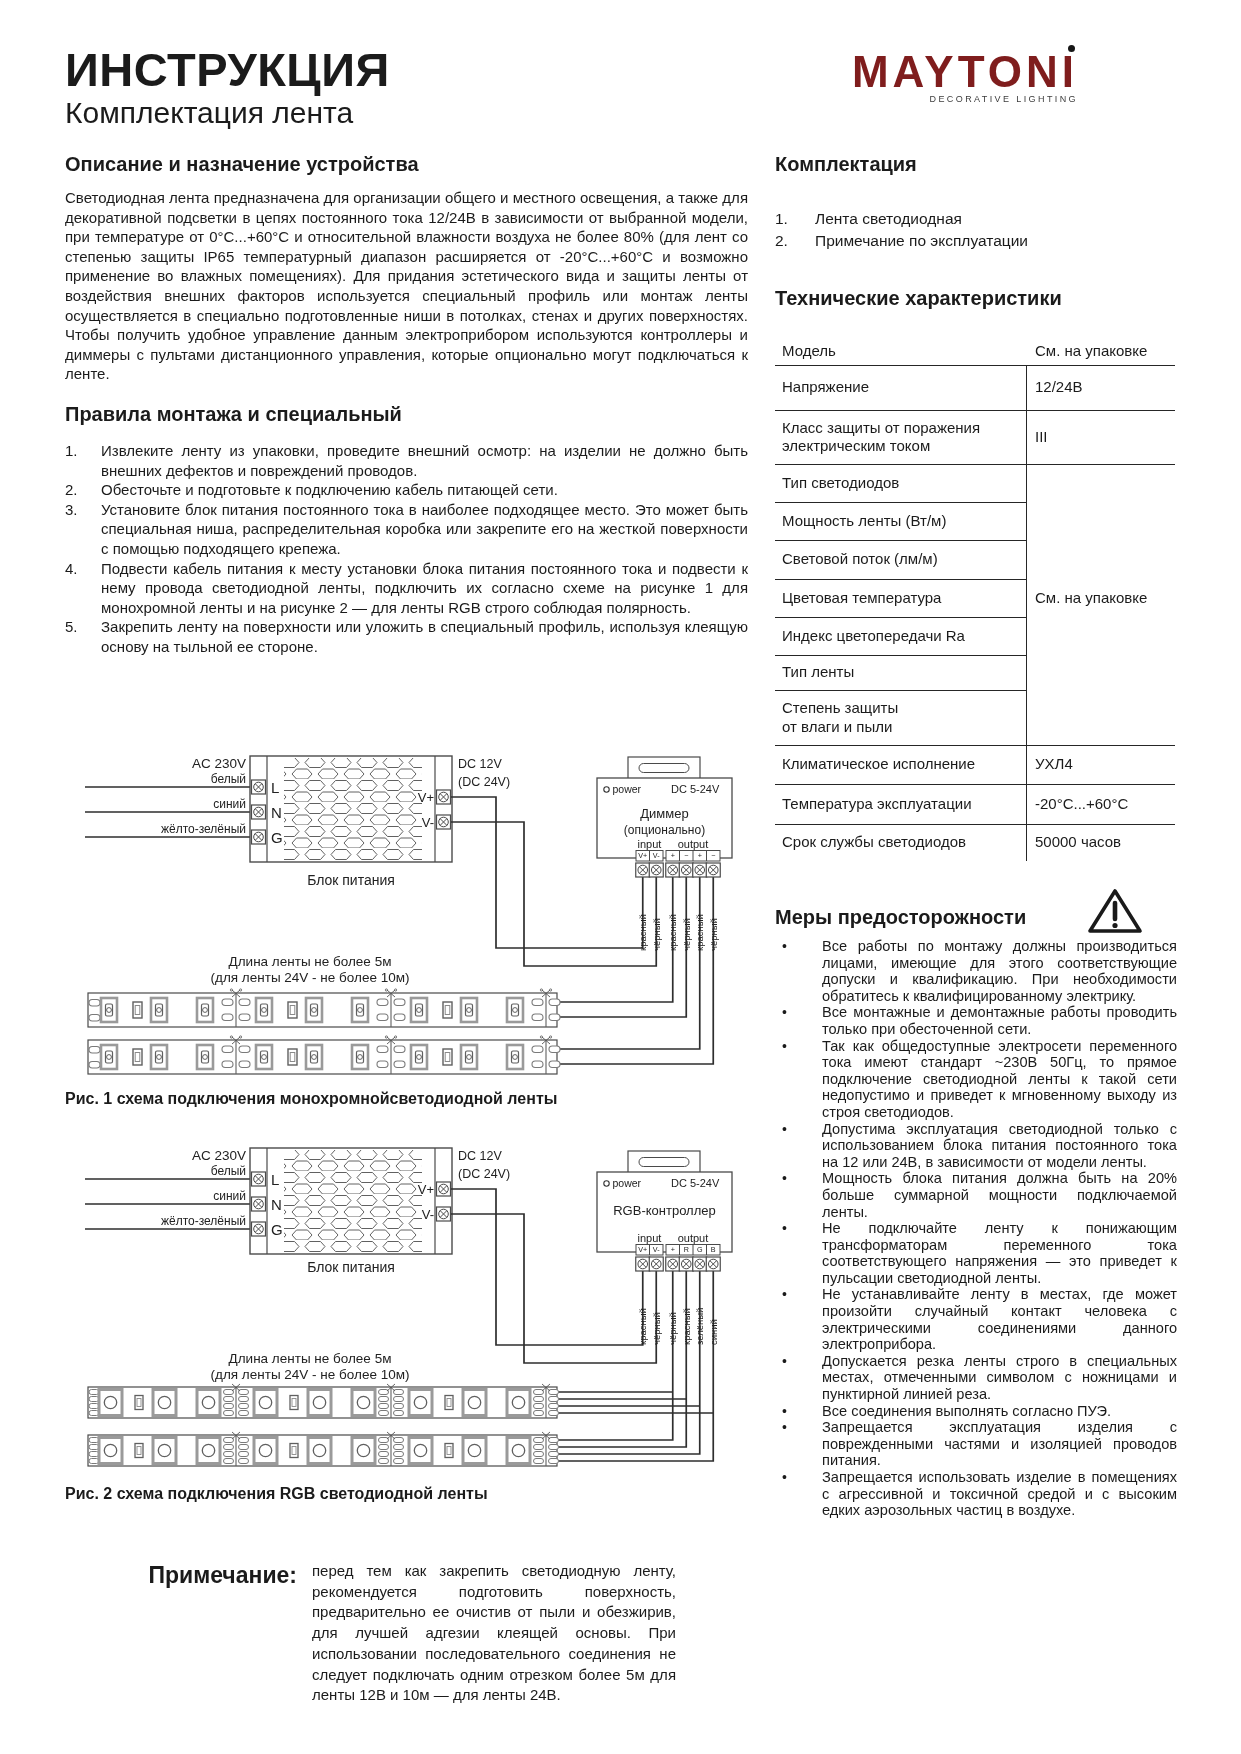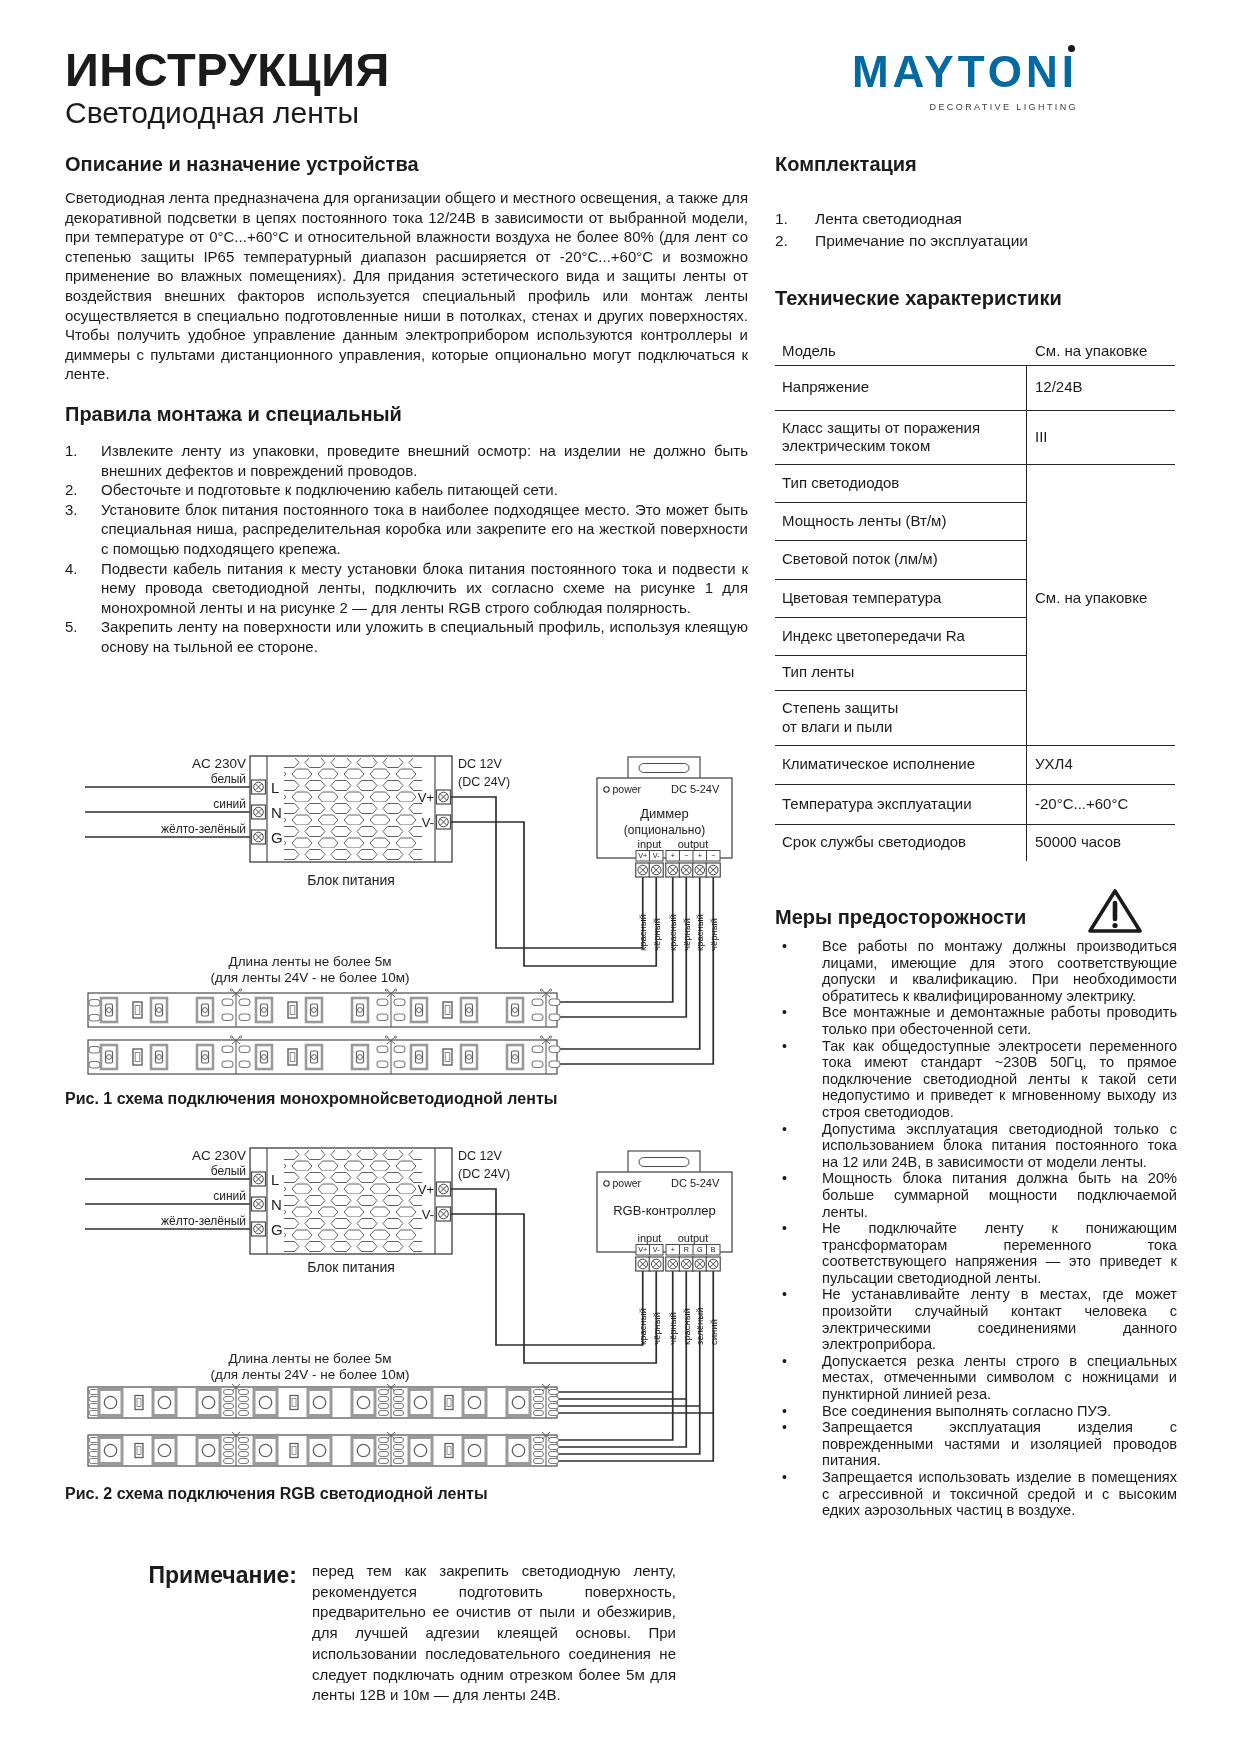--- a/index.html
+++ b/index.html
@@ -1,23 +1,23 @@
 <!DOCTYPE html>
 <html><head>
 <meta charset="utf-8">
 <style>
   html,body{margin:0;padding:0;background:#e8e8e8}
   .page{position:relative;width:1241px;height:1754px;margin:0 auto;background:#ffffff;
         font-family:"Liberation Sans",sans-serif;color:#1b1b1b;overflow:hidden}
   .abs{position:absolute}
   .h1{font-size:47px;font-weight:bold;letter-spacing:.5px}
   .sub{font-size:30px}
-  .logo{font-size:44px;font-weight:bold;letter-spacing:4px;line-height:1;position:relative;color:#0369a1}
+  .logo{font-size:44px;font-weight:bold;letter-spacing:4px;line-height:1;position:relative;color:#7f1d1d}
   .logo-dot{position:absolute;right:3px;top:-5px;width:7px;height:7px;border-radius:50%;background:#161616}
-  .tagline{font-size:9px;letter-spacing:2.4px;color:#3c3c3c;text-align:right;margin-top:8px}
+  .tagline{font-size:9px;letter-spacing:2.4px;color:#3c3c3c;text-align:right;margin-top:0}
   .sec-h{font-size:20px;font-weight:bold}
   .body-text{font-size:15px;line-height:19.6px;text-align:justify}
   .num-row{display:flex}
   .num-n{flex:none;width:36px}
   .num-t{flex:1;text-align:justify}
   .caption{font-size:16px;font-weight:bold;white-space:nowrap}
   .note-label{font-size:23px;font-weight:bold;text-align:right}
   .note-text{font-size:15px;line-height:20.7px;text-align:justify}
   .pkg-row{display:flex;font-size:15.5px;line-height:21.5px}
   .pkg-n{flex:none;width:40px}
@@ -34,21 +34,21 @@
   .safe-t{flex:1;text-align:justify}
   svg.fig{position:absolute}
   svg text{fill:#222222;font-family:"Liberation Sans",sans-serif}
 </style>
 </head>
 <body>
 
 <div class="page">
 
   <div class="abs h1" style="left:65px;top:42px">ИНСТРУКЦИЯ</div>
-  <div class="abs sub" style="left:65px;top:96px">Светодиодная ленты</div>
+  <div class="abs sub" style="left:65px;top:96px">Комплектация лента</div>
   <div class="abs" style="right:163px;top:50px;text-align:right">
     <div class="logo"><span>MAYTONI</span><span class="logo-dot"></span></div>
     <div class="tagline">DECORATIVE LIGHTING</div>
   </div>
 
   <div class="abs sec-h" style="left:65px;top:153px">Описание и назначение устройства</div>
   <div class="abs body-text" style="left:65px;top:188px;width:683px">Светодиодная лента предназначена для организации общего и местного освещения, а также для декоративной подсветки в цепях постоянного тока 12/24В в зависимости от выбранной модели, при температуре от 0°С...+60°С и относительной влажности воздуха не более 80% (для лент со степенью защиты IP65 температурный диапазон расширяется от -20°С...+60°С и возможно применение во влажных помещениях). Для придания эстетического вида и защиты ленты от воздействия внешних факторов используется специальный профиль или монтаж ленты осуществляется в специально подготовленные ниши в потолках, стенах и других поверхностях. Чтобы получить удобное управление данным электроприбором используются контроллеры и диммеры с пультами дистанционного управления, которые опционально могут подключаться к ленте.</div>
 
   <div class="abs sec-h" style="left:65px;top:403px">Правила монтажа и специальный</div>
   <div class="abs body-text" style="left:65px;top:441px;width:683px">

